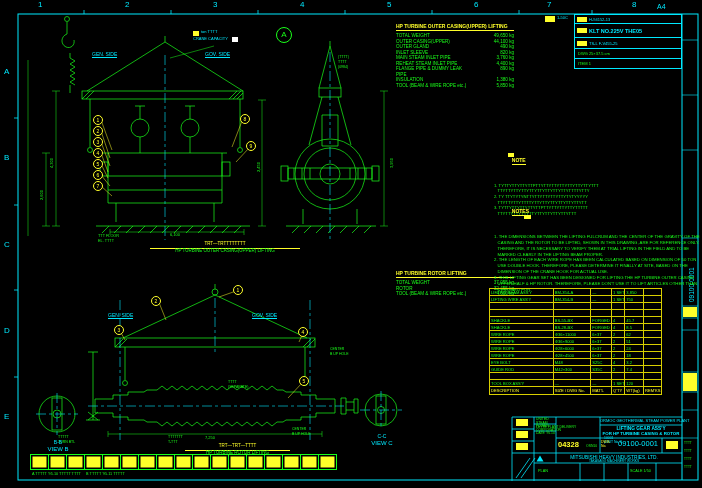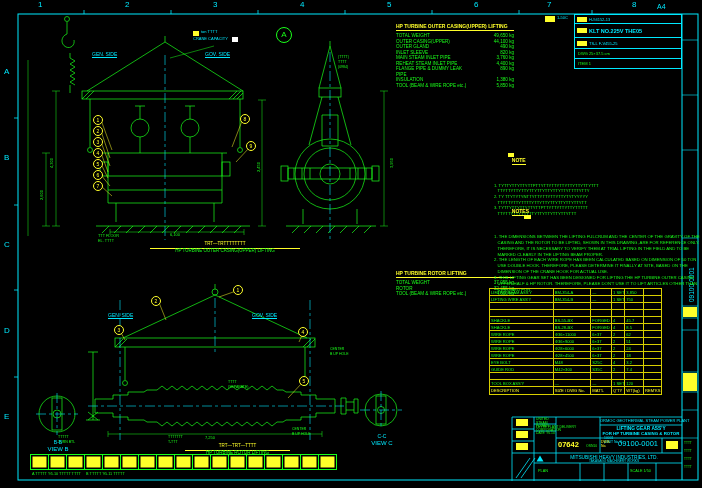--- a/index.html
+++ b/index.html
@@ -484,21 +484,21 @@
   <div class="blob" style="left:516px;top:431px;width:12px;height:7px"></div>
   <div class="blob" style="left:516px;top:443px;width:12px;height:7px"></div>
   <div class="t gr" style="left:536px;top:418px;font-size:3.4px;width:18px;white-space:normal">UNITED STEAM POWER CORPORATION</div>
   <div class="t gr" style="left:536px;top:426px;font-size:3.4px">LEYTE PLANT DELIVERY</div>
   <div class="t gr" style="left:536px;top:432px;font-size:3.4px">DATE '95.10</div>
   <div class="t cy ctr" style="left:600px;top:418.5px;width:82px;font-size:4px">ORMOC GEOTHERMAL STEAM POWER PLANT</div>
   <div class="t cy ctr" style="left:600px;top:426px;width:82px;font-size:4.8px;font-weight:bold">LIFTING GEAR ASS'Y</div>
   <div class="t cy ctr" style="left:600px;top:431.5px;width:82px;font-size:4.4px;font-weight:bold">FOR HP TURBINE CASING &amp; ROTOR</div>
   <div class="t cy" style="left:604px;top:437px;font-size:3.4px">10001</div>
   <div class="t cy" style="left:604px;top:441px;font-size:3.4px">(UNIT No.1)</div>
-  <div class="t ye" style="left:558px;top:441px;font-size:7.5px;font-weight:bold">07642</div>
+  <div class="t ye" style="left:558px;top:441px;font-size:7.5px;font-weight:bold">04328</div>
   <div class="t gr" style="left:586px;top:445px;font-size:3.4px">OSN10</div>
   <div class="t ye" style="left:601px;top:441px;font-size:3.4px;width:11px;white-space:normal;line-height:1.1">DWG. No.</div>
   <div class="t cy ctr" style="left:614px;top:440px;width:48px;font-size:7.5px">09100-0001</div>
   <div class="blob" style="left:666px;top:441px;width:12px;height:8px"></div>
   <div class="t cy ctr" style="left:546px;top:454.5px;width:136px;font-size:4.8px">MITSUBISHI HEAVY INDUSTRIES, LTD.</div>
   <div class="t cy ctr" style="left:546px;top:460px;width:136px;font-size:3.2px">TAKASAGO MACHINERY WORKS</div>
   <div class="t gr" style="left:538px;top:469px;font-size:3.8px">PLAN</div>
   <div class="t gr" style="left:630px;top:469px;font-size:3.8px">SCALE 1/50</div>
 
   <div class="t gr" style="left:684px;top:442px;font-size:3.2px">TTTT</div>

